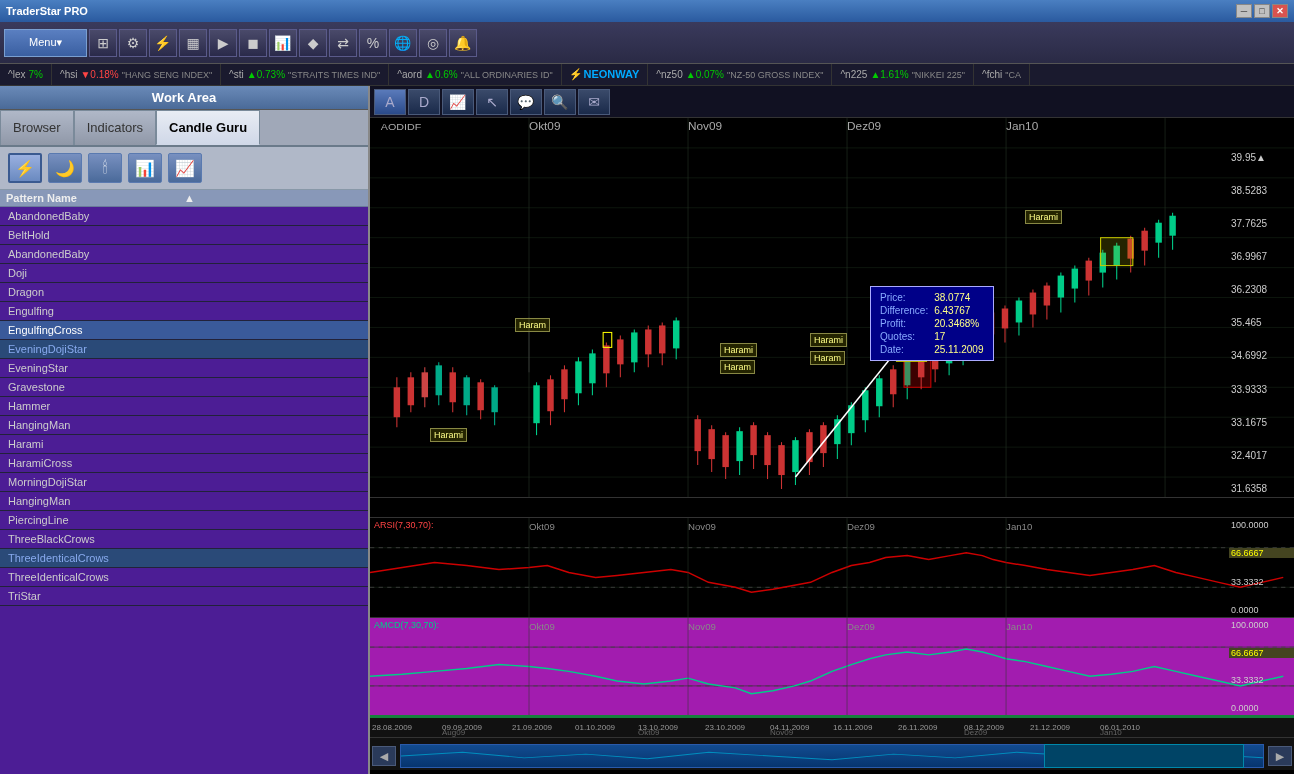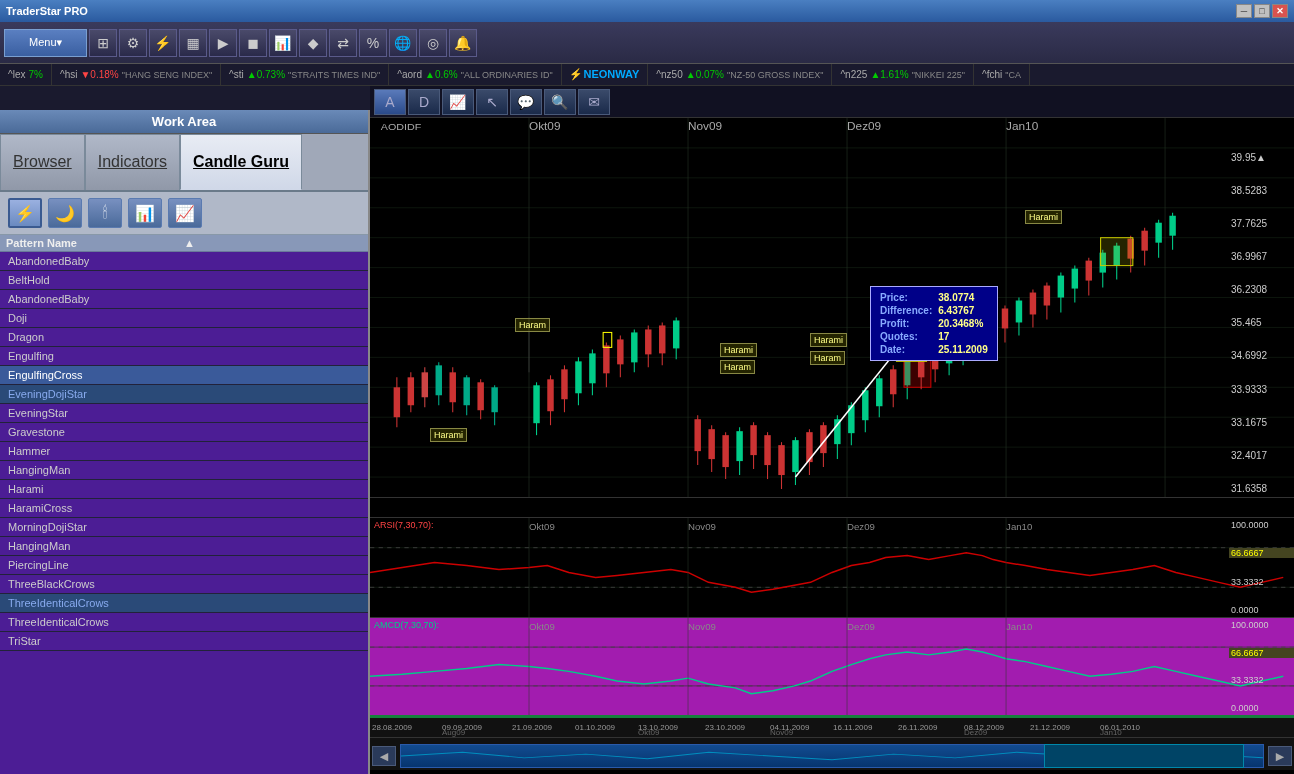--- a/index.html
+++ b/index.html
@@ -49,34 +49,34 @@
     .ticker-down { color: #ff4444; }
     .ticker-name { color: #aaa; }
     .neonway-logo { color: #00aaff; font-weight: bold; font-size: 11px; padding: 0 8px; text-align: right; }
 
     
     #main { display: flex; width: 100%; height: calc(774px - 22px - 42px - 22px); }
 
     
     #left-panel {
       width: 370px; min-width: 370px; background: #c0c8d8;
-      display: flex; flex-direction: column; border-right: 2px solid #888; margin-top: 24px;
+      display: flex; flex-direction: column; border-right: 2px solid #888;
     }
     #work-area-title {
       background: linear-gradient(to bottom, #6a8ab8, #4a6a98);
       color: white; text-align: center; font-weight: bold; padding: 4px;
       font-size: 13px; border-bottom: 1px solid #555;
     }
     #tabs {
       display: flex; background: #a0a8b8; border-bottom: 2px solid #6a7a8a;
     }
     .tab {
-      padding: 18px 12px; cursor: pointer; font-size: 16px;
+      padding: 9px 12px; cursor: pointer; font-size: 13px;
       background: linear-gradient(to bottom, #b0b8c8, #9098a8);
-      border: 1px solid #7a8a9a; border-bottom: none; color: #333; text-decoration: underline;
+      border: 1px solid #7a8a9a; border-bottom: none; color: #333;
     }
     .tab.active {
       background: linear-gradient(to bottom, #e8ecf4, #d0d8e8);
       color: #000; font-weight: bold; border-bottom: 1px solid #d0d8e8;
     }
     #panel-icons {
       display: flex; align-items: center; gap: 6px; padding: 6px 8px;
       background: #b0b8c8; border-bottom: 1px solid #8898a8;
     }
     .panel-icon {
@@ -125,21 +125,21 @@
 
     
     #chart-svg { position: absolute; top: 0; left: 0; width: 100%; height: 100%; }
 
     
     .chart-tooltip {
       position: absolute; background: #000088; border: 1px solid #aaaaff;
       color: #ffff88; padding: 4px 6px; font-size: 10px; pointer-events: none;
     }
     .chart-tooltip table { border-collapse: collapse; }
-    .chart-tooltip td { padding: 1px 3px; font-weight: bold; }
+    .chart-tooltip td { padding: 1px 3px; }
     .chart-tooltip td:first-child { color: #88aaff; }
 
     
     #price-scale {
       position: absolute; right: 0; top: 0; width: 65px; height: 100%;
       display: flex; flex-direction: column; justify-content: space-between;
       padding: 2px 0; pointer-events: none; margin-top: 32px;
     }
     .price-label { color: #ccc; font-size: 10px; text-align: left; padding-left: 2px; }
 

